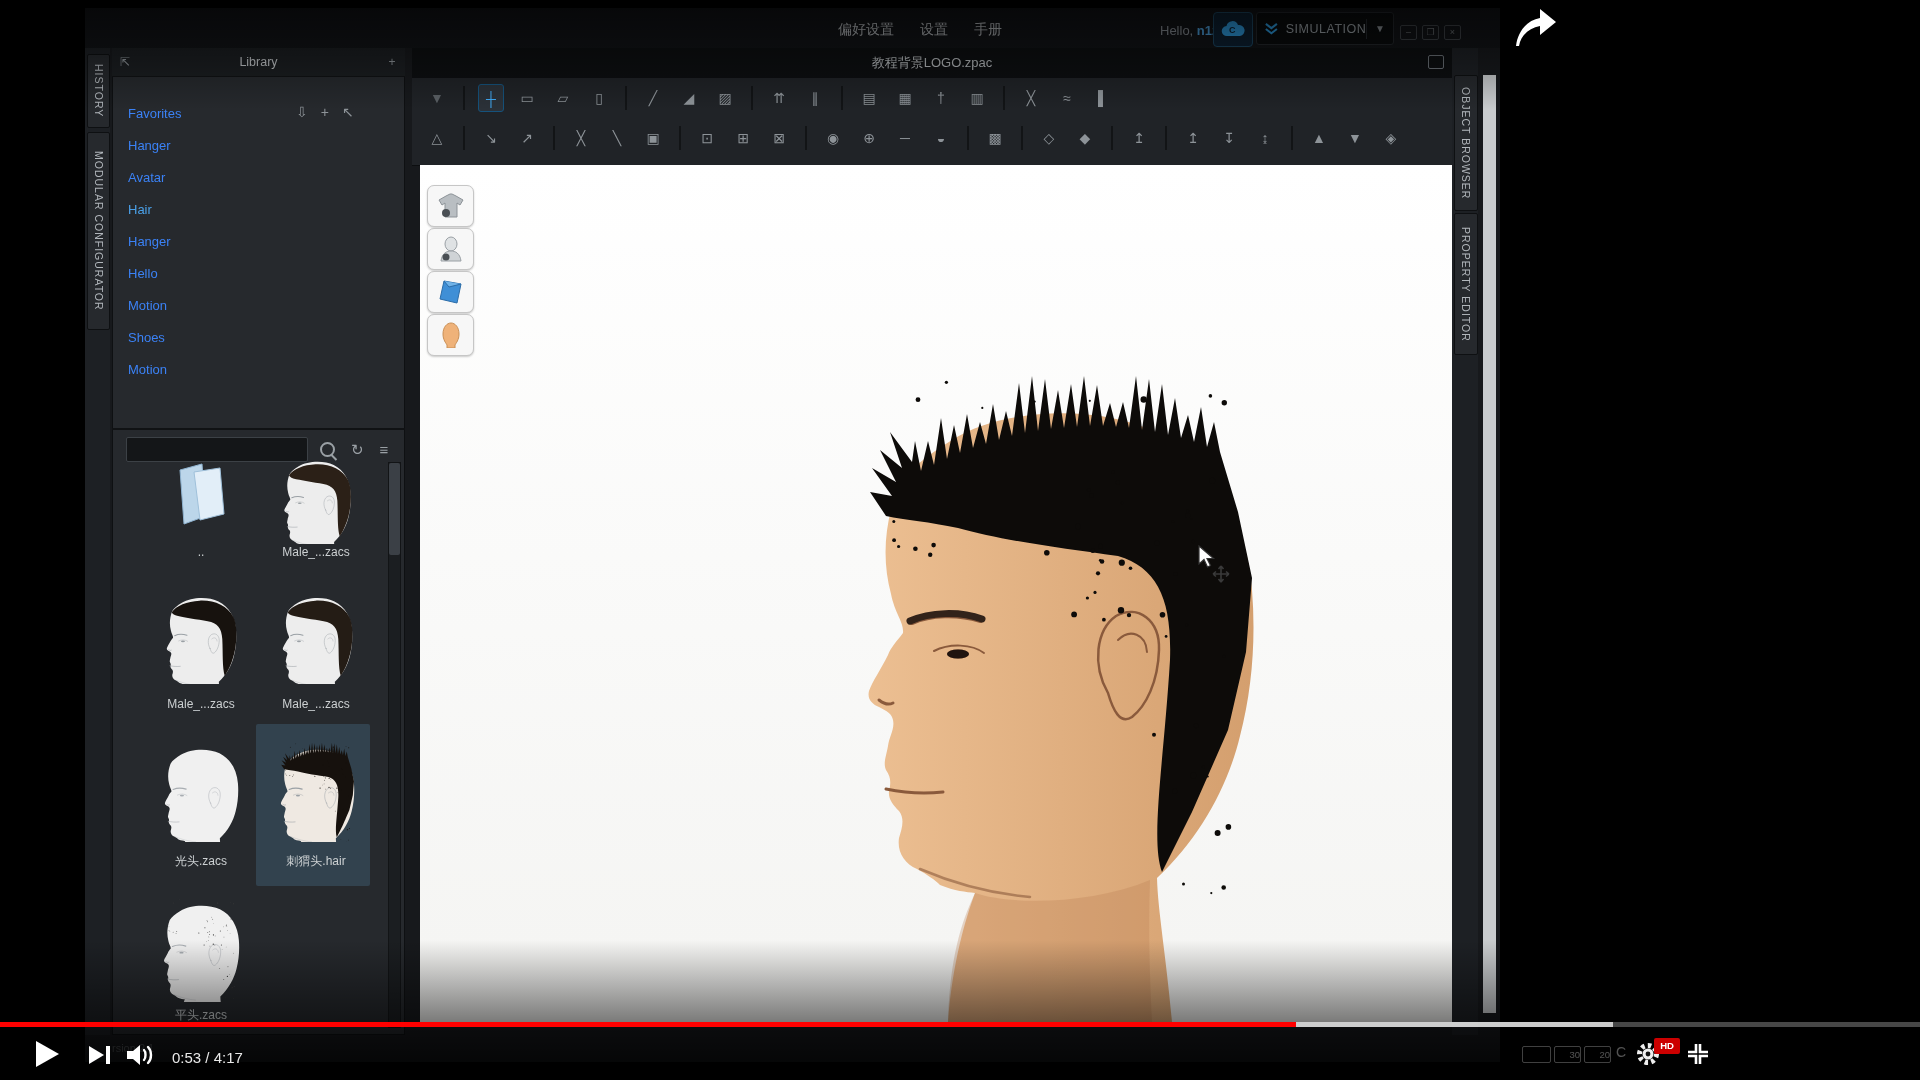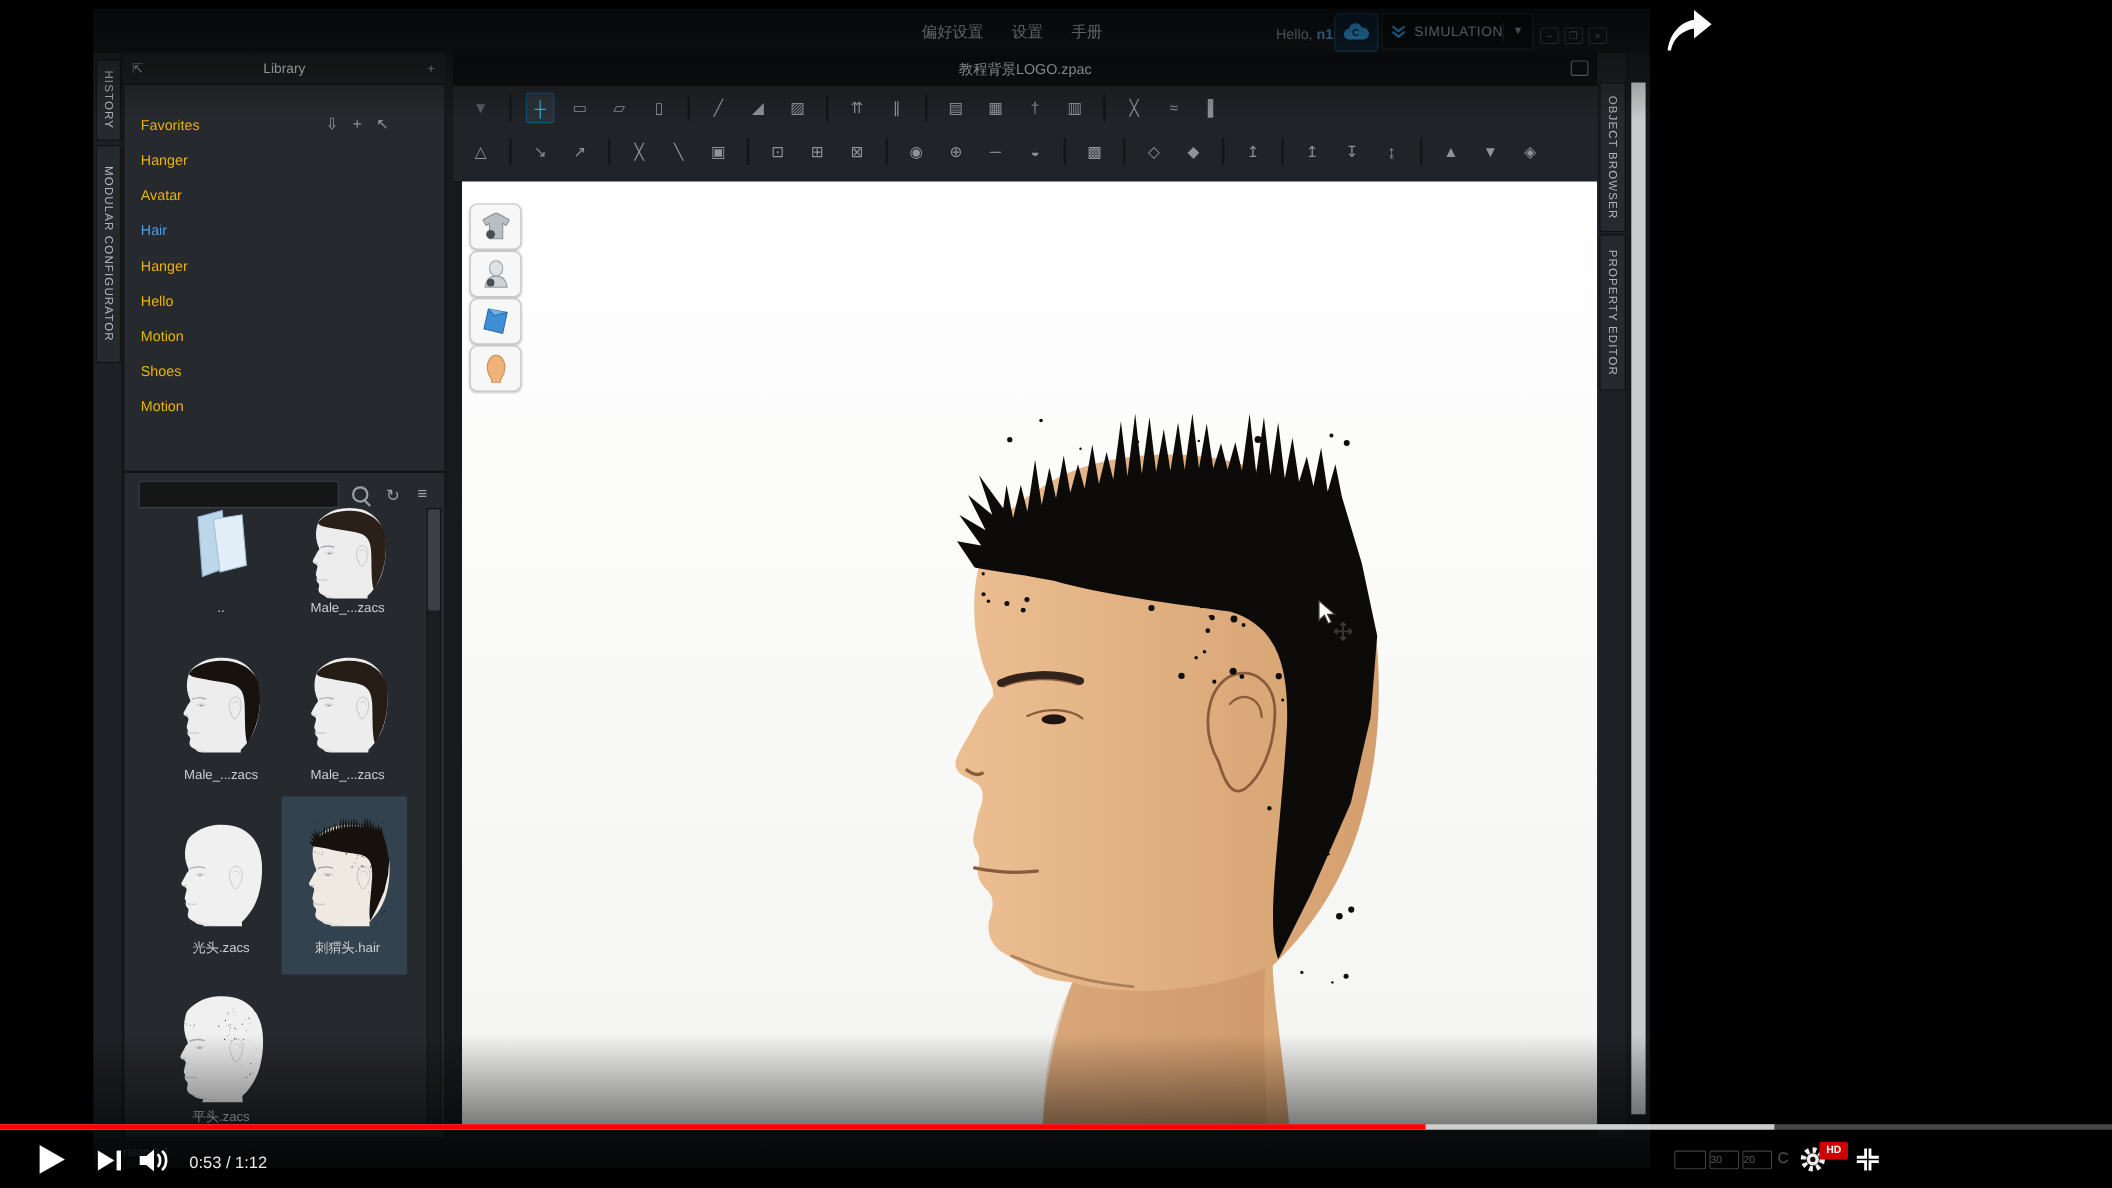--- a/index.html
+++ b/index.html
@@ -28,21 +28,21 @@
         background:#26292d;border:1px solid #0e1012;color:#b2b7bc;font-size:10.5px;letter-spacing:1px;border-radius:2px}
   .tab-history{left:87px;top:54px;width:21px;height:72px}
   .tab-modular{left:87px;top:132px;width:21px;height:196px}
 
   
   .lib-panel{left:112px;top:48px;width:293px;height:987px;background:#26292d;border:1px solid #0e1012;box-sizing:border-box}
   .lib-header{left:112px;top:48px;width:293px;height:28px;background:#1b1e21;border-bottom:1px solid #101214;display:flex;align-items:center}
   .lib-title{flex:1;text-align:center;color:#c3c7ca;font-size:12.5px}
   .lib-hicon{color:#8d9398;font-size:12px;width:26px;text-align:center}
   #lib-list{left:128px;top:98px;width:170px}
-  #lib-list .lib-item{height:32px;line-height:32px;font-size:13px;color:#eab308;cursor:default}
+  #lib-list .lib-item{height:32px;line-height:32px;font-size:13px;color:#3b82f6;cursor:default}
   #lib-list .lib-item.sel{color:#4aa0e8}
   .fav-icons{left:296px;top:104px;display:flex;gap:13px;color:#8d9398;font-size:14px}
   .lib-divider{left:112px;top:428px;width:293px;height:2px;background:#101214}
   .search-row{left:126px;top:437px;display:flex;align-items:center}
   .search-input{width:168px;height:23px;background:#141618;border:1px solid #3c4146;border-radius:2px;color:#ccc;font-size:12px;padding:0 6px}
   .mag{width:11px;height:11px;border:2px solid #9aa0a5;border-radius:50%;margin-left:12px;position:relative}
   .mag::after{content:"";position:absolute;width:2px;height:7px;background:#9aa0a5;left:11px;top:10px;transform:rotate(-45deg)}
   .sicon{color:#9aa0a5;font-size:15px;margin-left:16px}
   .scrollbar{left:388px;top:462px;width:13px;height:566px;background:#1b1e21;border:1px solid #121416;box-sizing:border-box}
   .scroll-thumb{left:389px;top:463px;width:11px;height:92px;background:#3b4046;border-radius:2px}
@@ -77,21 +77,21 @@
   .yt-botgrad{left:0;top:940px;width:1920px;height:140px;background:linear-gradient(rgba(0,0,0,0),rgba(0,0,0,.85));pointer-events:none}
   .yt-title{left:16px;top:12px;font-size:25px;color:#f2f2f2;text-shadow:0 0 4px rgba(0,0,0,.9);cursor:pointer}
   .yt-share{left:1512px;top:8px}
   .pb-track{left:0;top:1022px;width:1920px;height:5px;background:rgba(255,255,255,.28)}
   .pb-buffer{left:0;top:1022px;height:5px;background:rgba(255,255,255,.72)}
   .pb-played{left:0;top:1022px;height:5px;background:#f00}
   .yt-play{left:34px;top:1040px}
   .yt-next{left:88px;top:1045px}
   .yt-vol{left:126px;top:1043px}
   .yt-time{left:172px;top:1049px;font-size:15px;color:#e9e9e9;text-shadow:0 0 2px rgba(0,0,0,.8)}
-  .faint-badge{top:1046px;height:15px;border:1px solid rgba(255,255,255,.25);border-radius:2px;color:rgba(255,255,255,.32);font-size:9.5px;line-height:15px;text-align:left}
+  .faint-badge{top:1046px;height:15px;border:1px solid rgba(255,255,255,.25);border-radius:2px;color:rgba(255,255,255,.32);font-size:9.5px;line-height:15px;text-align:right}
   .faint-c{left:1616px;top:1044px;color:rgba(255,255,255,.32);font-size:14px}
   .yt-gear{left:1634px;top:1040px}
   .hd-badge{left:1654px;top:1038px;width:26px;height:16px;background:#c00;color:#fff;font-size:9.5px;font-weight:bold;border-radius:2px;text-align:center;line-height:16px}
   .yt-size{left:1686px;top:1042px}
   .cursor{left:1197px;top:545px}
   .cursor-cross{left:1212px;top:565px}
 </style>
 </head>
 <body>
 
@@ -444,21 +444,21 @@
     <path d="M2,1 L25,14 L2,27 Z" fill="#fff"></path>
   </svg>
   <svg class="abs yt-next" width="24" height="20" viewBox="0 0 24 20">
     <path d="M1,1 L16,10 L1,19 Z" fill="#fff"></path>
       <rect x="18" y="1" width="4" height="18" fill="#fff"></rect>
   </svg>
   <svg class="abs yt-vol" width="32" height="24" viewBox="0 0 32 24">
     <path d="M1,8 L7,8 L14,2 L14,22 L7,16 L1,16 Z" fill="#fff"></path>
     <path d="M18,7 C20,9 20,15 18,17 M22,4 C26,8 26,16 22,20" fill="none" stroke="#fff" stroke-width="2.4" stroke-linecap="round"></path>
   </svg>
-  <div class="abs yt-time">0:53 / 1:12</div>
+  <div class="abs yt-time">0:53 / 4:17</div>
 
   <div class="abs faint-badge" style="left:1522px;width:27px"></div>
   <div class="abs faint-badge" style="left:1554px;width:25px">30</div>
   <div class="abs faint-badge" style="left:1584px;width:25px">20</div>
   <div class="abs faint-c">C</div>
   <svg class="abs yt-gear" width="28" height="28" viewBox="0 0 28 28">
     <circle cx="14" cy="14" r="8.5" fill="none" stroke="#eee" stroke-width="5" stroke-dasharray="3.4 3.2"></circle>
     <circle cx="14" cy="14" r="5.5" fill="#eee"></circle>
       <circle cx="14" cy="14" r="2.4" fill="#111"></circle>
   </svg>

